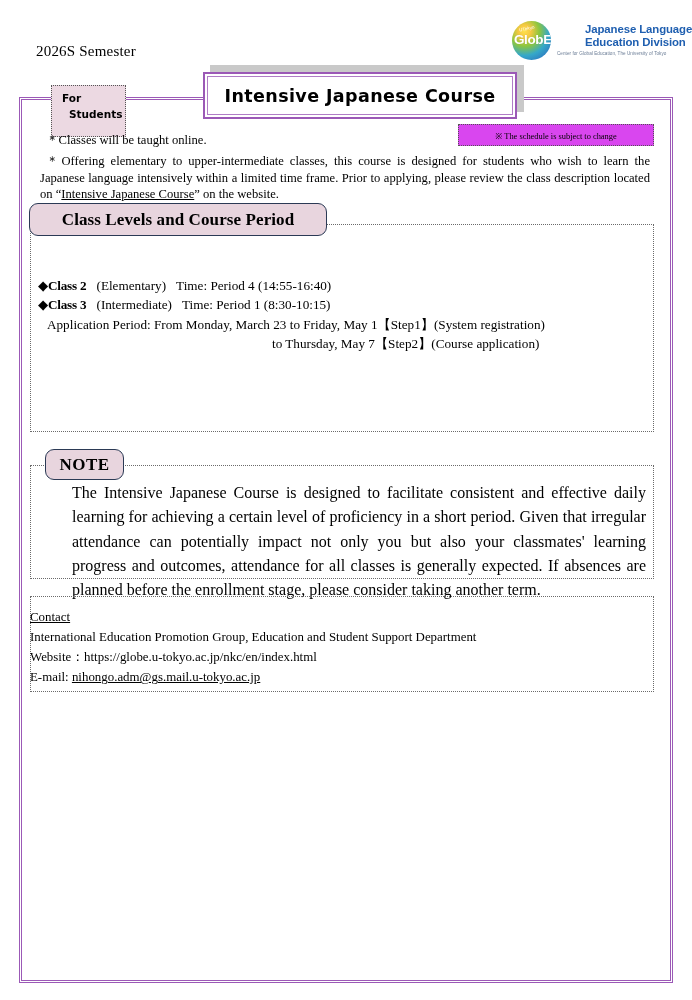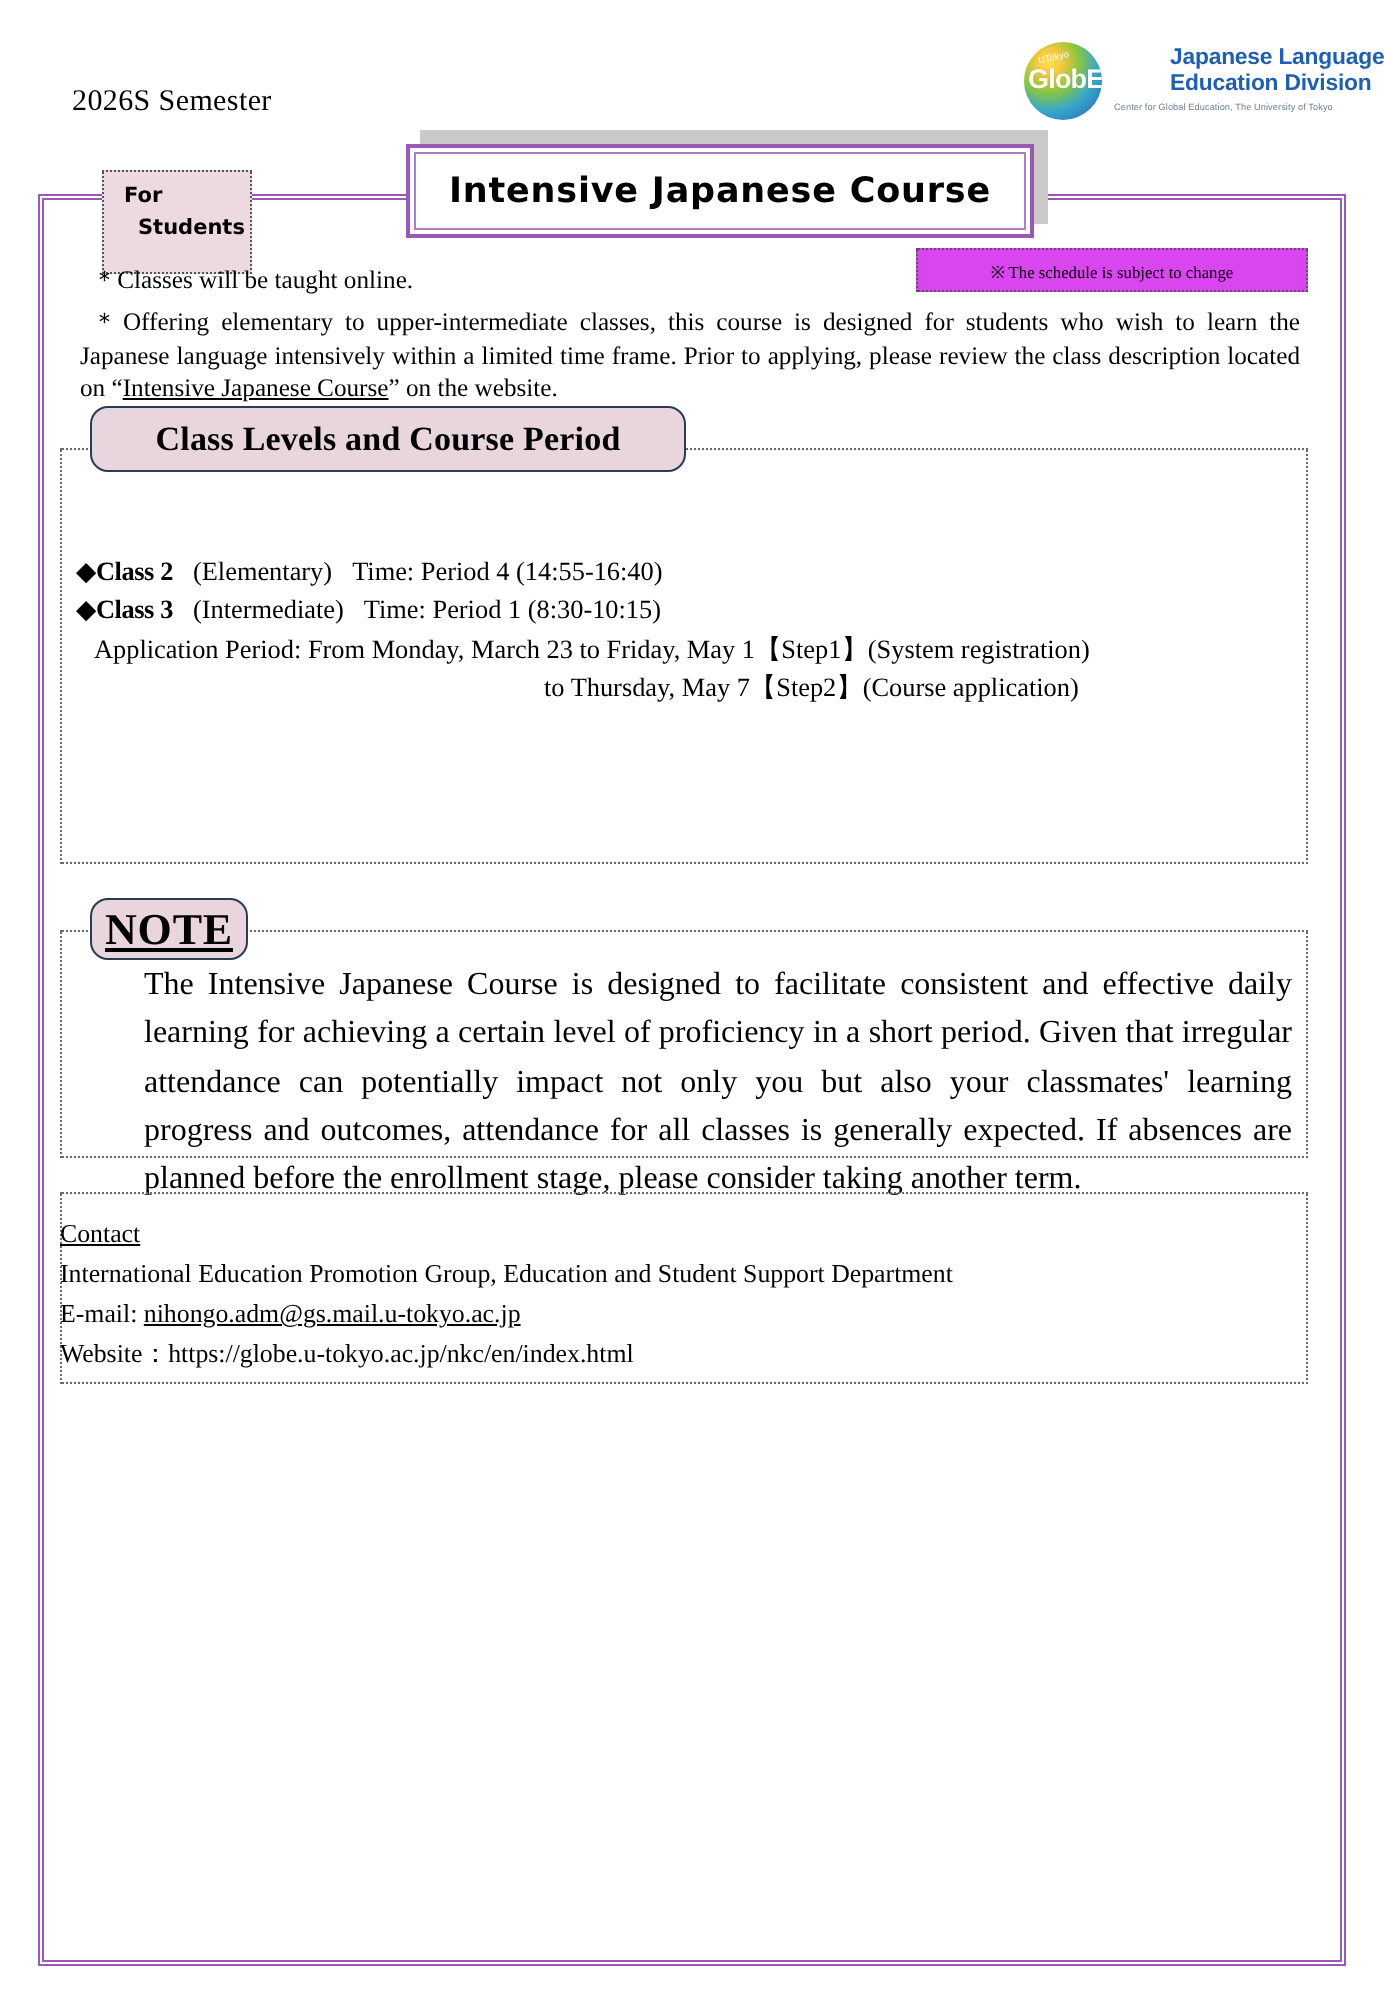--- a/index.html
+++ b/index.html
@@ -218,26 +218,26 @@
     box-sizing: border-box;
     display: flex;
     align-items: center;
     justify-content: center;
     font-family: "Liberation Serif", "DejaVu Serif", serif;
     font-weight: bold;
     color: #000000;
     z-index: 3;
   }
   #pill-levels {
-    left: 45px; top: 203px; width: 298px; height: 33px;
+    left: 29px; top: 203px; width: 298px; height: 33px;
     font-size: 17px; letter-spacing: 0.1px;
   }
   #pill-note {
     left: 45px; top: 449px; width: 79px; height: 31px;
-    font-size: 22px; letter-spacing: 0.4px; text-decoration: underline;
+    font-size: 17px; letter-spacing: 0.4px;
   }
 
   .levels-body {
     position: absolute;
     left: 38px;
     top: 276px;
     width: 600px;
     font-size: 13.2px;
     line-height: 1.46;
   }
@@ -326,15 +326,15 @@
 </div>
 
 <div class="dotted-box" id="note-box"></div>
 <div class="pill" id="pill-note">NOTE</div>
 <div class="note-body">The Intensive Japanese Course is designed to facilitate consistent and effective daily learning for achieving a certain level of proficiency in a short period. Given that irregular attendance can potentially impact not only you but also your classmates' learning progress and outcomes, attendance for all classes is generally expected. If absences are planned before the enrollment stage, please consider taking another term.</div>
 
 <div class="dotted-box" id="contact-box"></div>
 <div class="contact-body">
   <div class="head">Contact</div>
   <div>International Education Promotion Group, Education and Student Support Department</div>
+  <div><span>Website：</span><span>https://globe.u-tokyo.ac.jp/nkc/en/index.html</span></div>
   <div><span>E-mail:</span> <span class="mail">nihongo.adm@gs.mail.u-tokyo.ac.jp</span></div>
-  <div><span>Website：</span><span>https://globe.u-tokyo.ac.jp/nkc/en/index.html</span></div>
 </div>
 
 </body></html>

